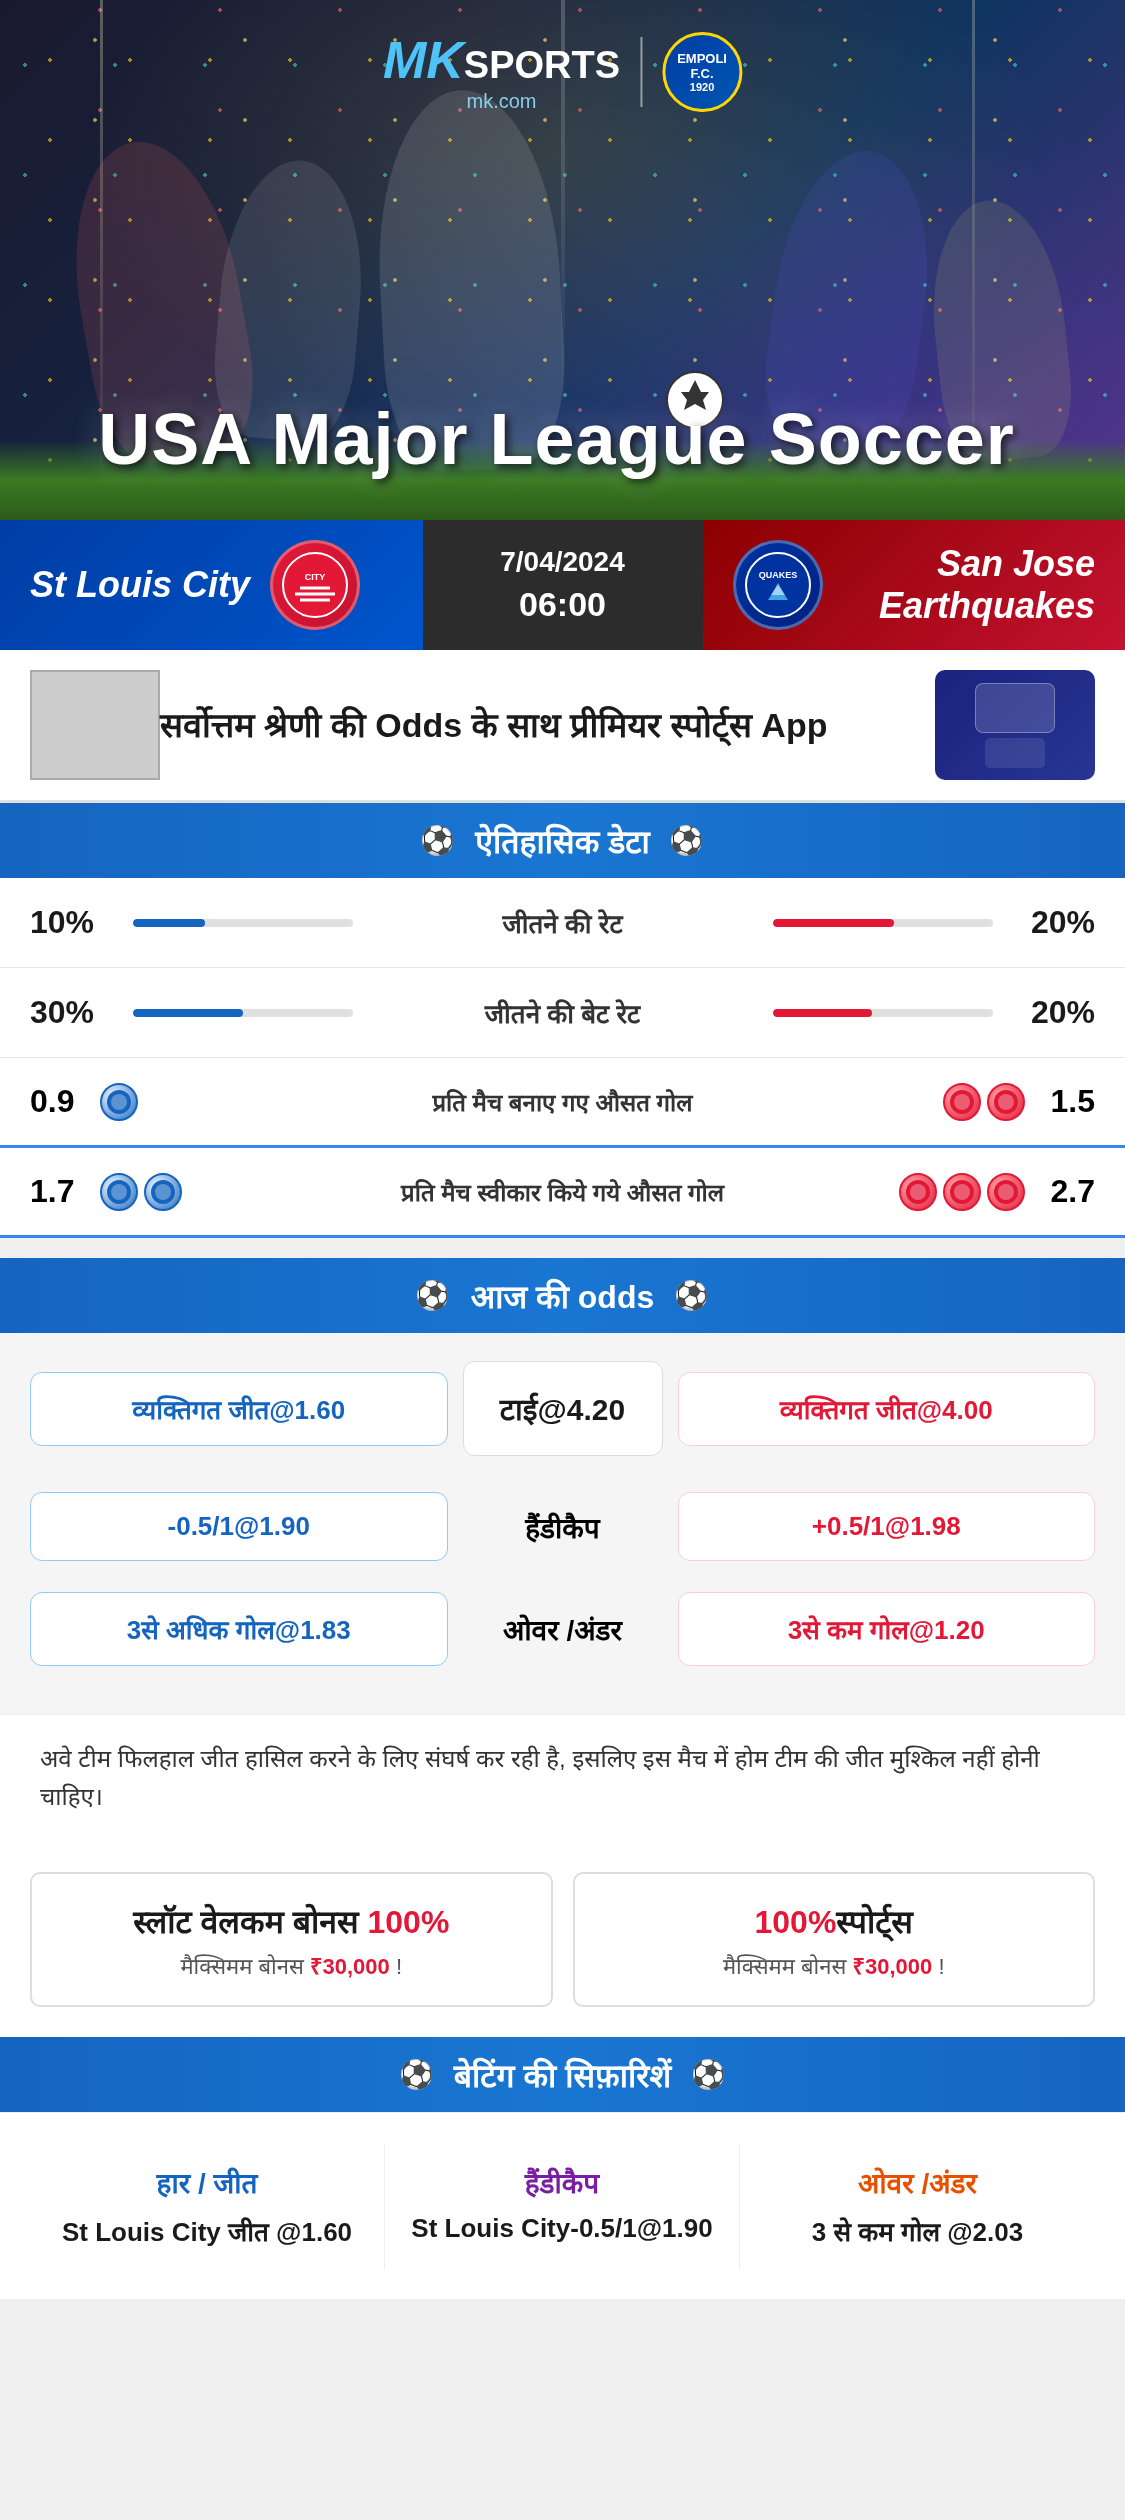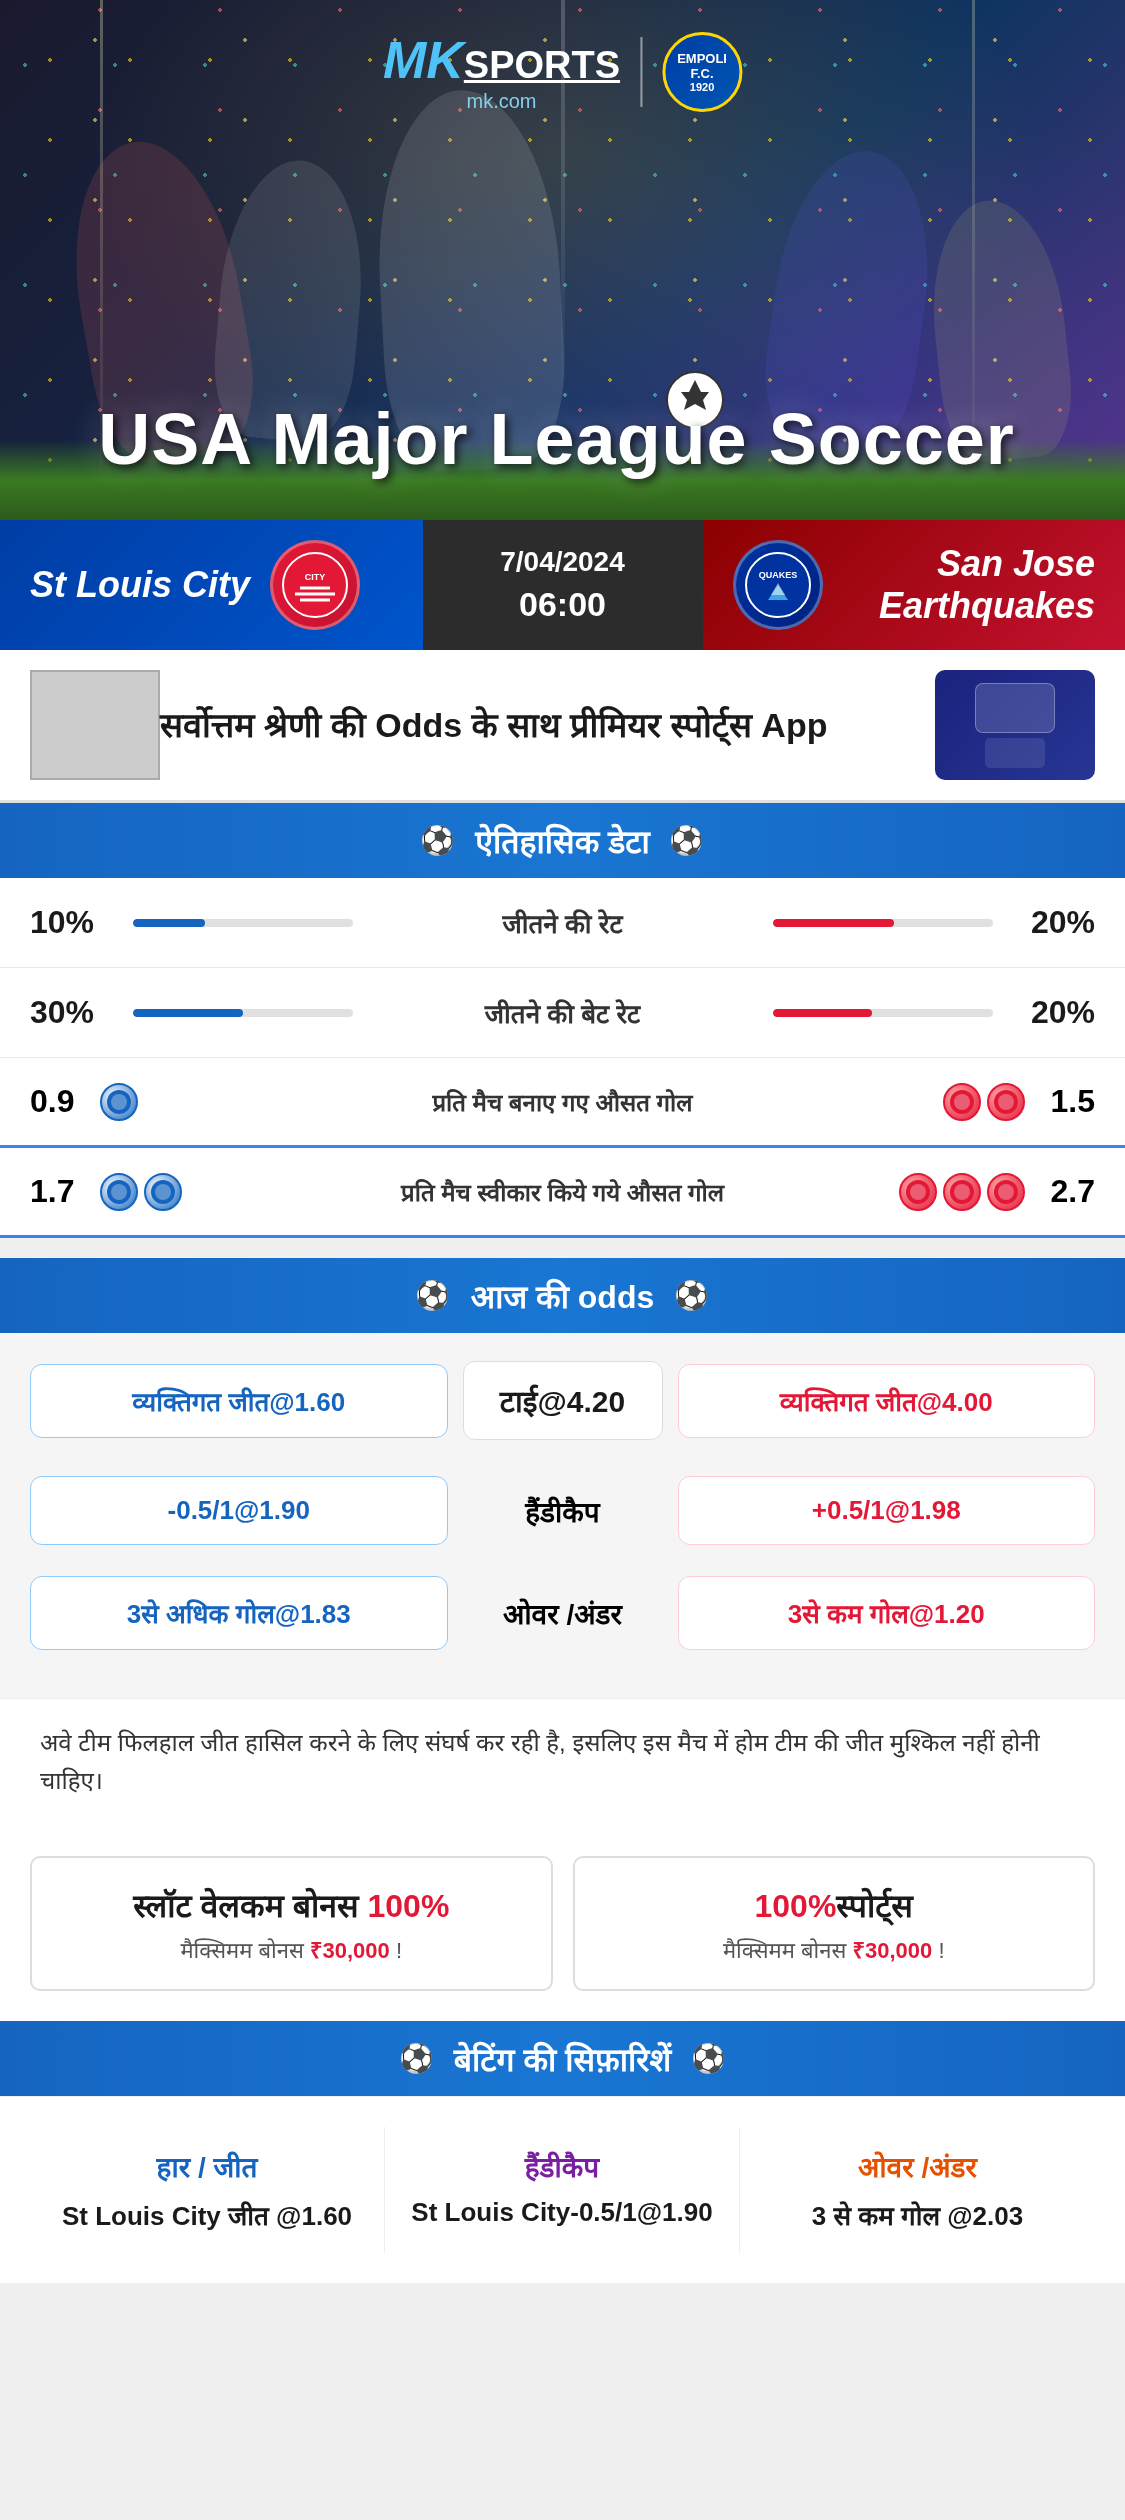--- a/index.html
+++ b/index.html
@@ -346,21 +346,21 @@
     }
     .odds-btn-blue { color: #1565C0; border-color: #90CAF9; }
     .odds-btn-red { color: #E31837; border-color: #FFCDD2; }
     .tie-value {
       font-size: 30px;
       font-weight: 700;
       color: #1a1a1a;
       background: white;
       border: 1px solid #ddd;
       border-radius: 12px;
-      padding: 18px 30px;
+      padding: 26px 30px;
       display: block;
       text-align: center;
       margin: 8px 0;
     }
 
     
     .notice-text {
       background: white;
       padding: 25px 40px;
       font-size: 24px;
@@ -449,21 +449,21 @@
 
   <div style="position:absolute; bottom:90px; right:400px; width:60px; height:60px;">
     <svg viewBox="0 0 60 60" xmlns="http://www.w3.org/2000/svg">
       <circle cx="30" cy="30" r="28" fill="white" stroke="#333" stroke-width="2"></circle>
       <polygon points="30,10 36,22 44,22 38,30 41,40 30,34 19,40 22,30 16,22 24,22" fill="#333"></polygon>
     </svg>
   </div>
 
   <div class="hero-logo-mk">
     <div>
-      <span style="color:#4FC3F7; font-size:52px; font-weight:900; font-style:italic;">MK</span><span style="color:white; font-size:38px; font-weight:900;text-decoration:underline;">SPORTS</span>
+      <span style="color:#4FC3F7; font-size:52px; font-weight:900; font-style:italic;">MK</span><span style="color:white; font-size:38px; font-weight:900;">SPORTS</span>
       <span class="mk-sub">mk.com</span>
     </div>
     <div class="divider-line"></div>
     <div class="empoli-badge">
       <div>
         <div style="font-size:13px; font-weight:900;">EMPOLI F.C.</div>
         <div style="font-size:11px;">1920</div>
       </div>
     </div>
   </div>

